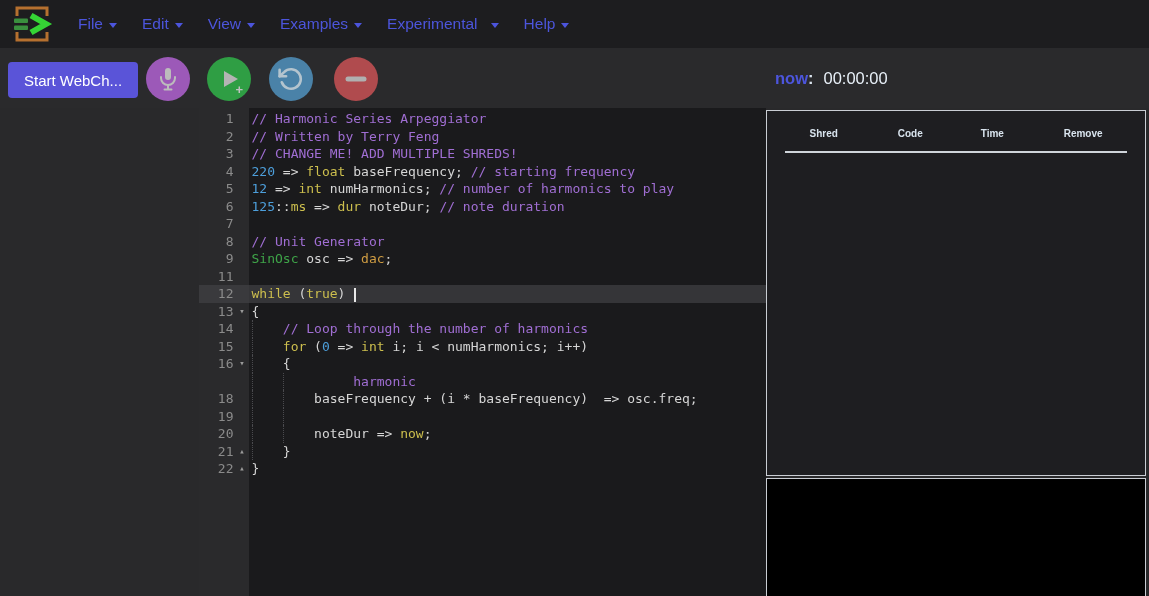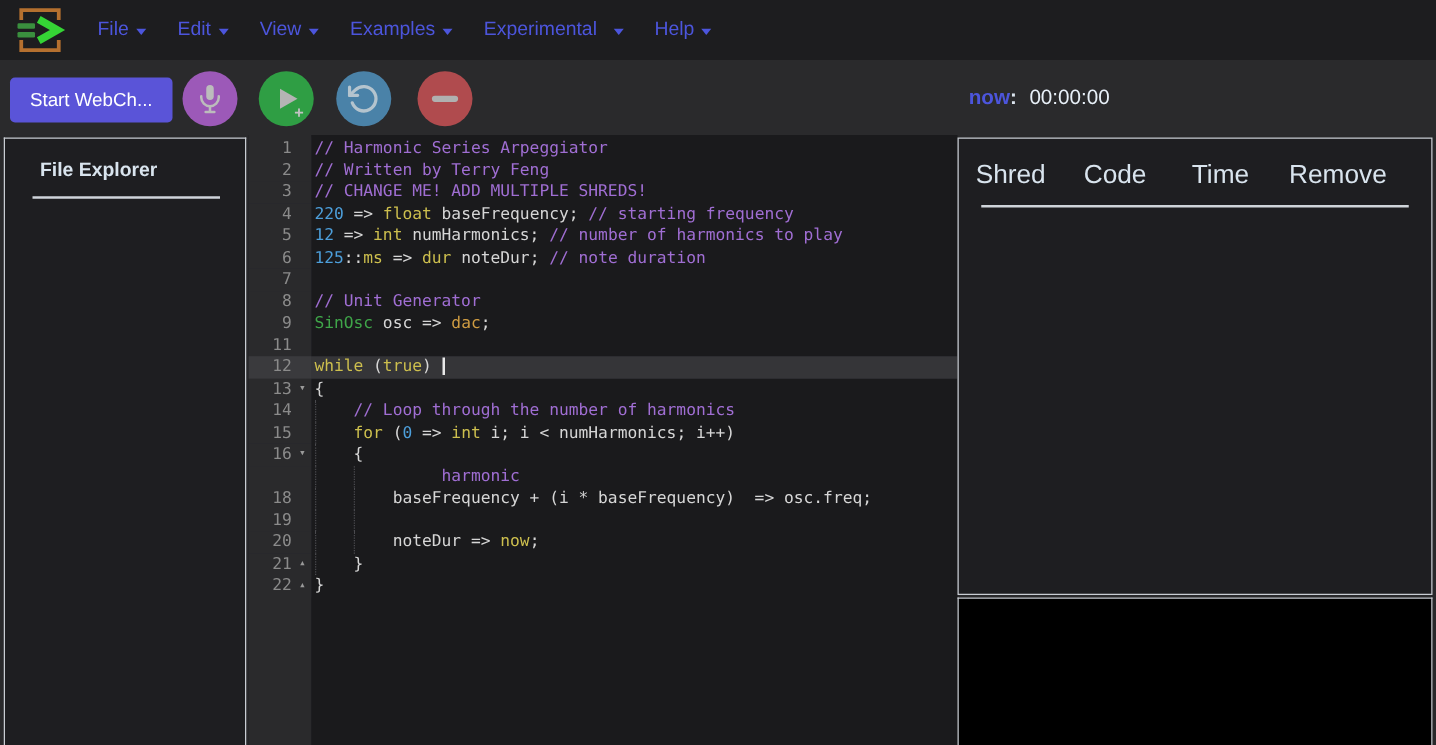--- a/index.html
+++ b/index.html
@@ -55,21 +55,21 @@
   .tok-keyword { color:#cdbf4e; }
   .tok-dac { color:#cf9c42;text-align:right; }
   .tok-class { color:#3fa549; }
   .tok-plain { color:#d6d6d6; }
   .cursor { display:inline-block; width:1.5px; height:14px; background:#e8e8e8; vertical-align:middle; margin-left:1px; }
   
   .right-col { position:absolute; left:765.5px; top:0; bottom:0; width:380.5px; }
   .shred-panel { position:absolute; left:0; top:2px; width:100%; height:366px; background:#1e1e21;
     border:1.5px solid #c9cdd3; }
   .shred-headers { display:grid; grid-template-columns:1fr 1fr 0.9fr 1.2fr; padding:17px 10px 0 14px; }
-  .shred-headers .th { color:#d9e4ee; font-weight:normal; font-size:21px; text-align:left; }
+  .shred-headers .th { color:#d9e4ee; font-weight:bold; font-size:10px; text-align:center; }
   .shred-rule { border:none; border-top:2px solid #cfd4da; margin:12px 18px 0 18px; }
   .visualizer { position:absolute; left:0; top:369.5px; bottom:0; width:100%; background:#000;
     border:1.5px solid #c9cdd3; border-bottom:none; }
 </style>
 </head>
 <body>
 
 <div class="app">
 
   <div class="navbar">
@@ -142,24 +142,20 @@
 
     <div class="now-box">
       <span class="now-label">now</span>
         <span class="now-colon">:</span>
       <span class="now-value">00:00:00</span>
     </div>
   </div>
 
   <div class="main">
 
-    <div class="file-explorer">
-      <div class="panel-title">File Explorer</div>
-      <hr class="panel-rule">
-    </div>
 
     <div class="editor">
       <div class="gutter-bg"></div>
       <div class="code-lines">
           <div class="code-line">
             <div class="gutter-cell">
               <span class="ln">1</span>
               <span class="fold"></span>
             </div>
             <div class="line-content"><span class="tok-comment">// Harmonic Series Arpeggiator</span></div>

